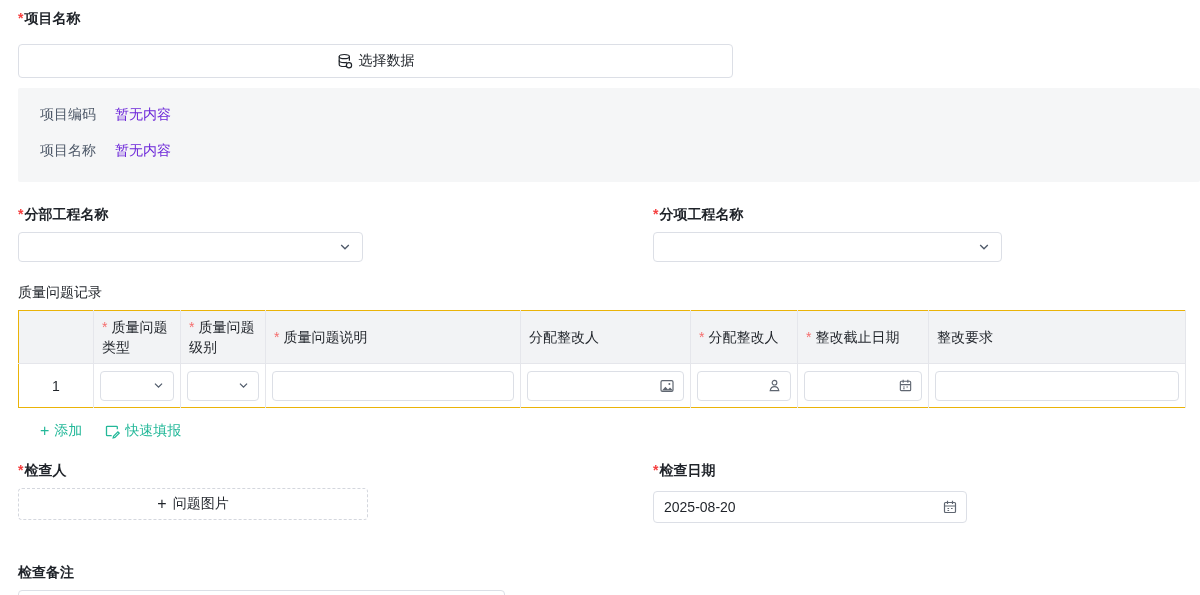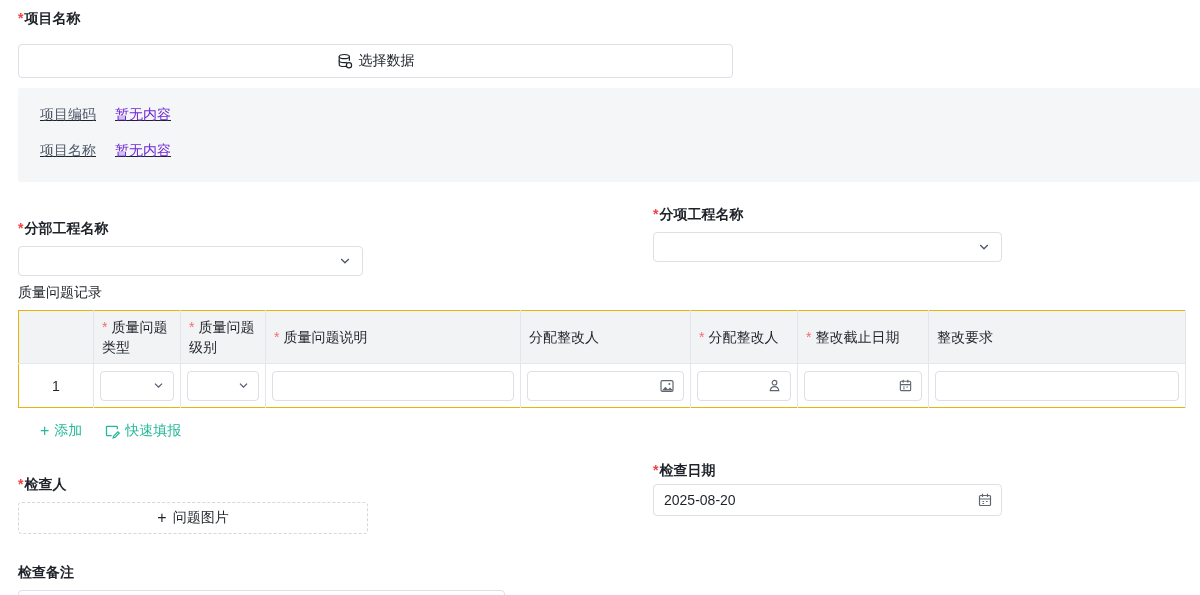--- a/index.html
+++ b/index.html
@@ -21,29 +21,28 @@
     border: 1px solid #dcdfe6; border-radius: 4px; background: #fff;
     display: flex; align-items: center; justify-content: center; gap: 6px;
     color: #1f2329; cursor: pointer;
   }
 
   
   .info-panel {
     margin-top: 10px; width: 100%; height: 94px;
     background: #f5f6f7; border-radius: 2px;
     padding: 16px 16px 0 22px;
-    text-decoration: underline;
   }
   .info-row { display: flex; align-items: center; height: 22px; margin-bottom: 14px; }
   .info-row .ilabel { width: 75px; color: #4e5969; }
   .info-row .ivalue { color: #6d28d9; }
 
   
   .cols { position: relative; margin-top: 22px; height: 62px; }
-  .cols .col-left { position: absolute; left: 0; top: 14px; width: 345px; }
+  .cols .col-left { position: absolute; left: 0; top: 0; width: 345px; }
   .cols .col-right { position: absolute; left: 635px; top: 0; width: 349px; }
 
   .select-box {
     margin-top: 8px; height: 30px; border: 1px solid #dcdfe6; border-radius: 4px;
     background: #fff; display: flex; align-items: center; justify-content: flex-end;
     padding-right: 10px; cursor: pointer;
   }
 
   .section-title { margin-top: 18px; font-weight: 400; }
 
@@ -80,21 +79,21 @@
   .plus-glyph { font-size: 16px; line-height: 1; }
 
   
   .member-btn {
     margin-top: 8px; width: 350px; height: 32px;
     border: 1px dashed #d4d7de; border-radius: 4px; background: #fff;
     display: flex; align-items: center; justify-content: center; gap: 6px;
     color: #1f2329; cursor: pointer;
   }
   
-  .date-wrap { position: relative; margin-top: 4px; width: 349px; }
+  .date-wrap { position: relative; margin-top: 11px; width: 314px; }
   input.date-input {
     width: 100%; height: 32px; border: 1px solid #dcdfe6; border-radius: 4px;
     padding: 0 30px 0 10px; font-family: inherit; font-size: 14px; color: #1f2329; outline: none;
   }
   .date-wrap .cal-ic { position: absolute; right: 9px; top: 8px; }
 
   textarea.remark {
     margin-top: 8px; width: 487px; height: 70px; resize: none;
     border: 1px solid #dcdfe6; border-radius: 4px; padding: 6px 8px;
     font-family: inherit; font-size: 14px; outline: none;

